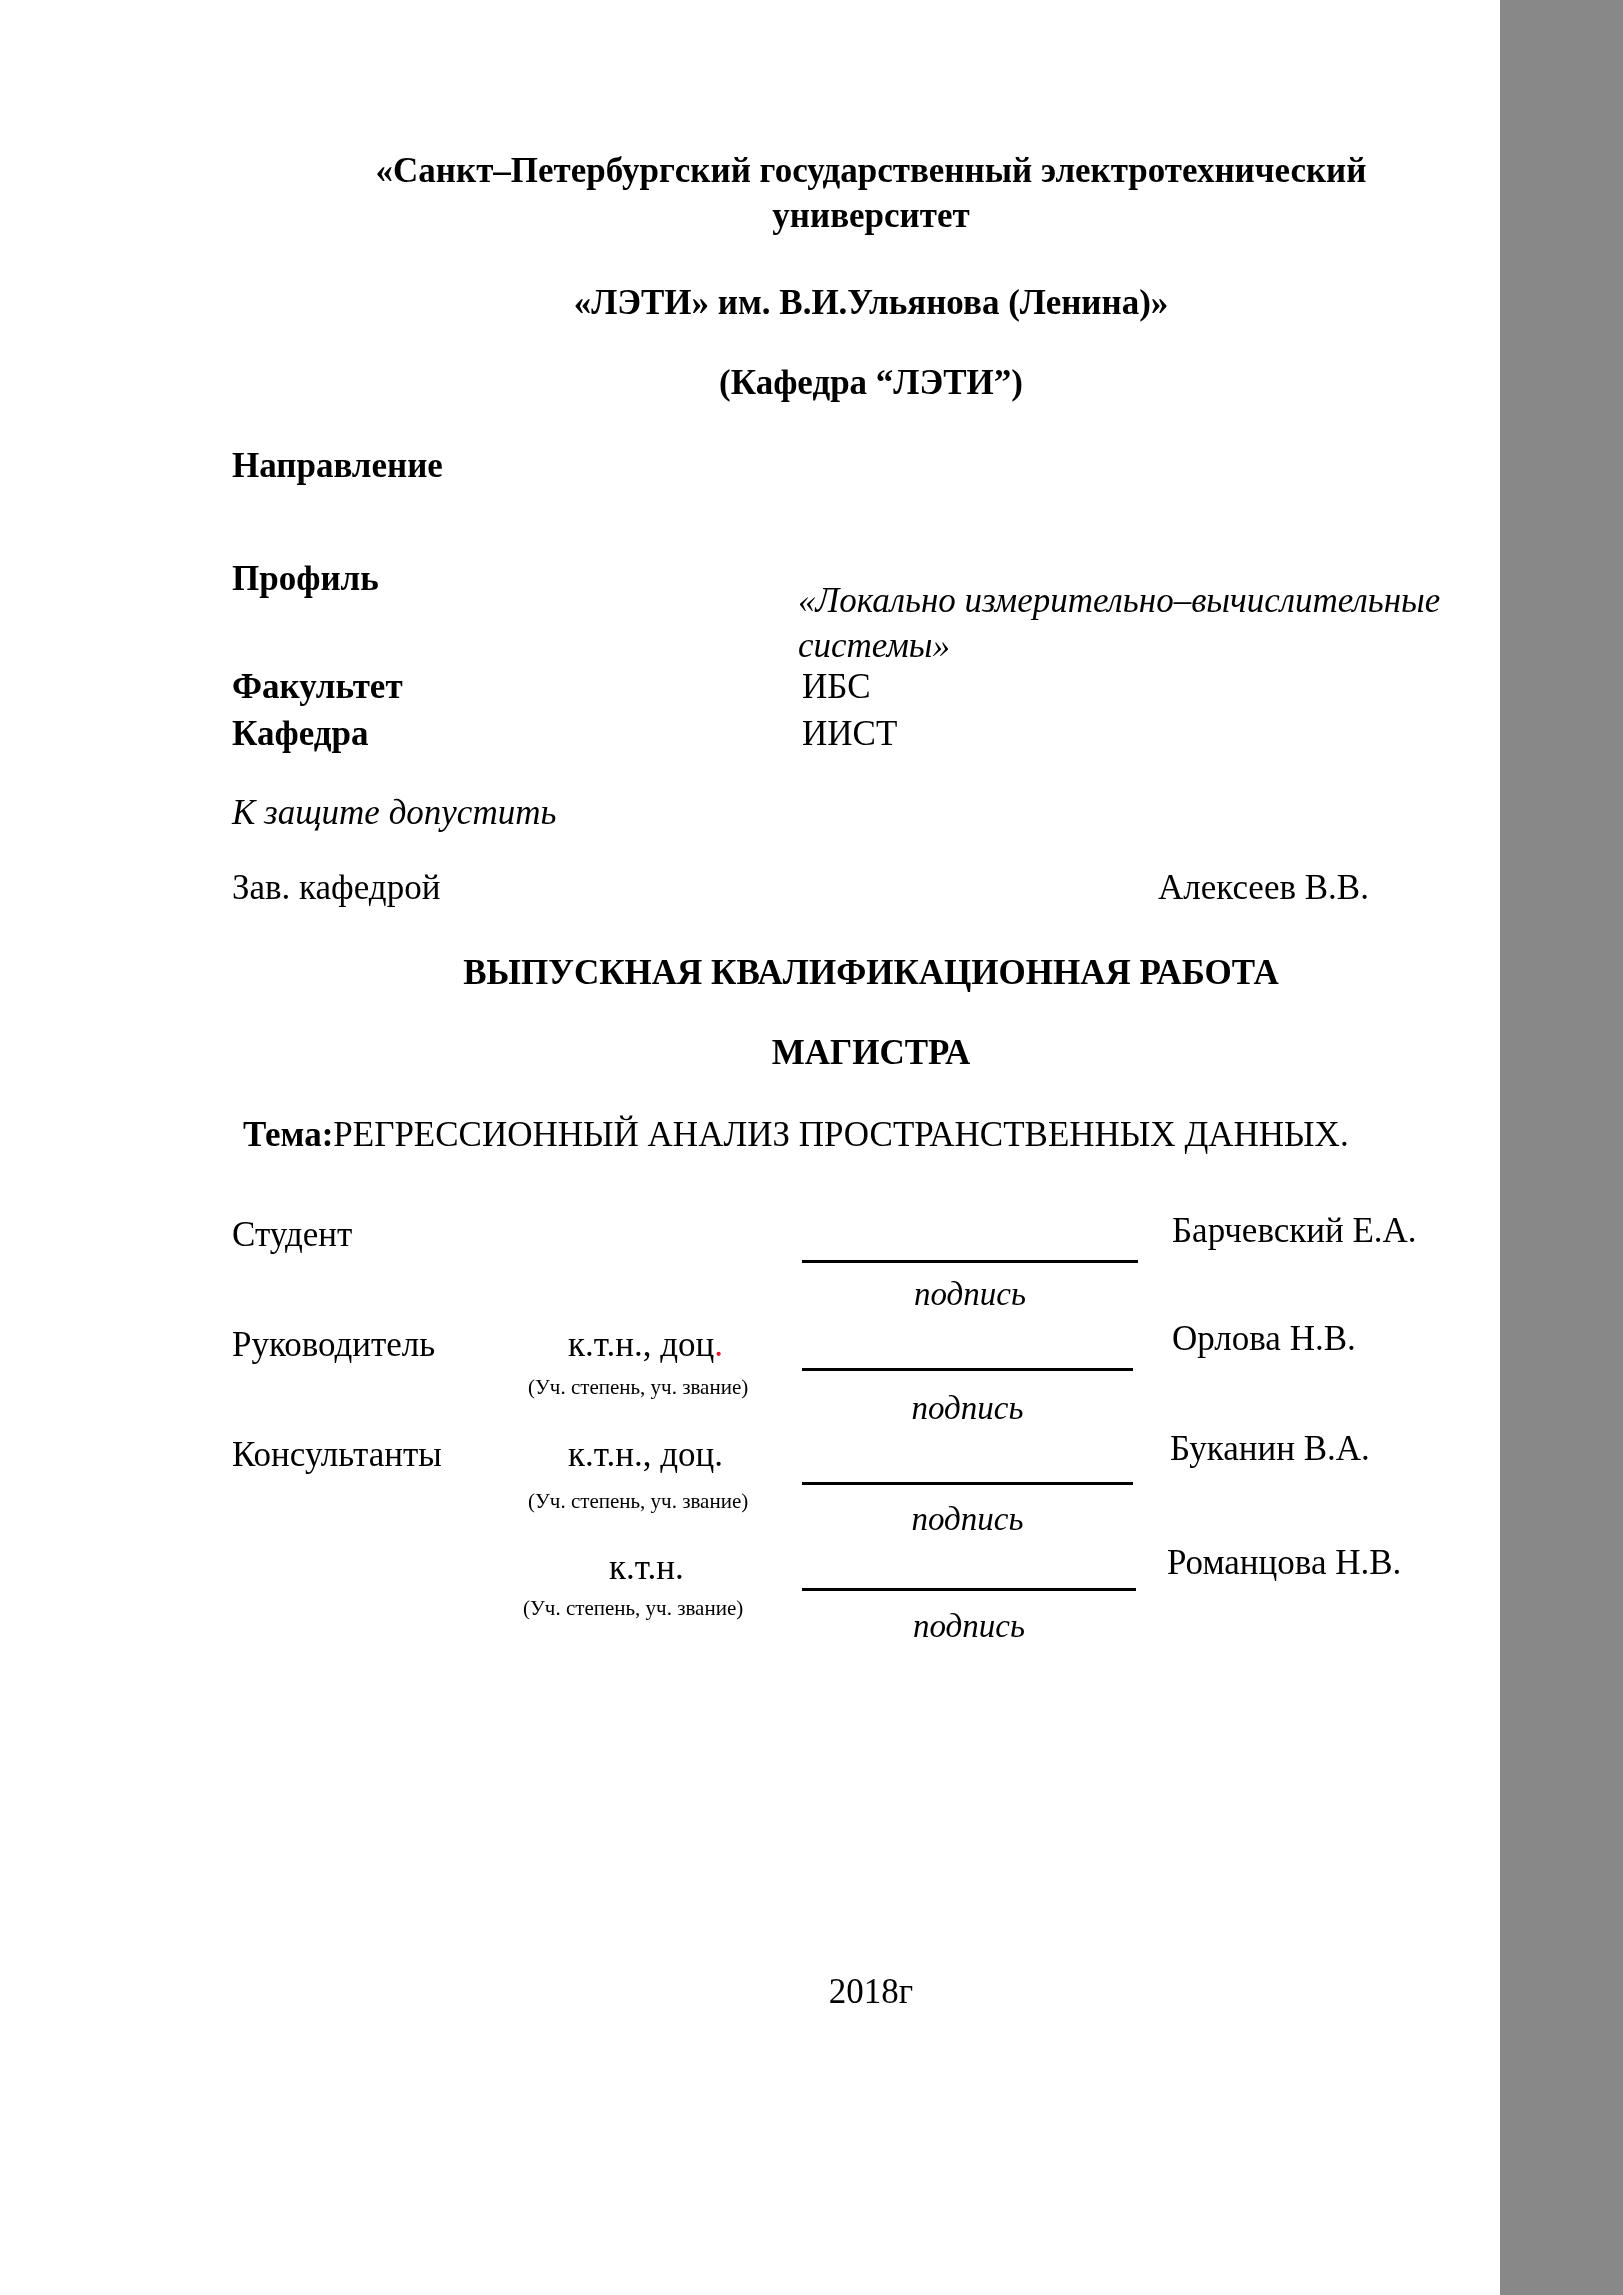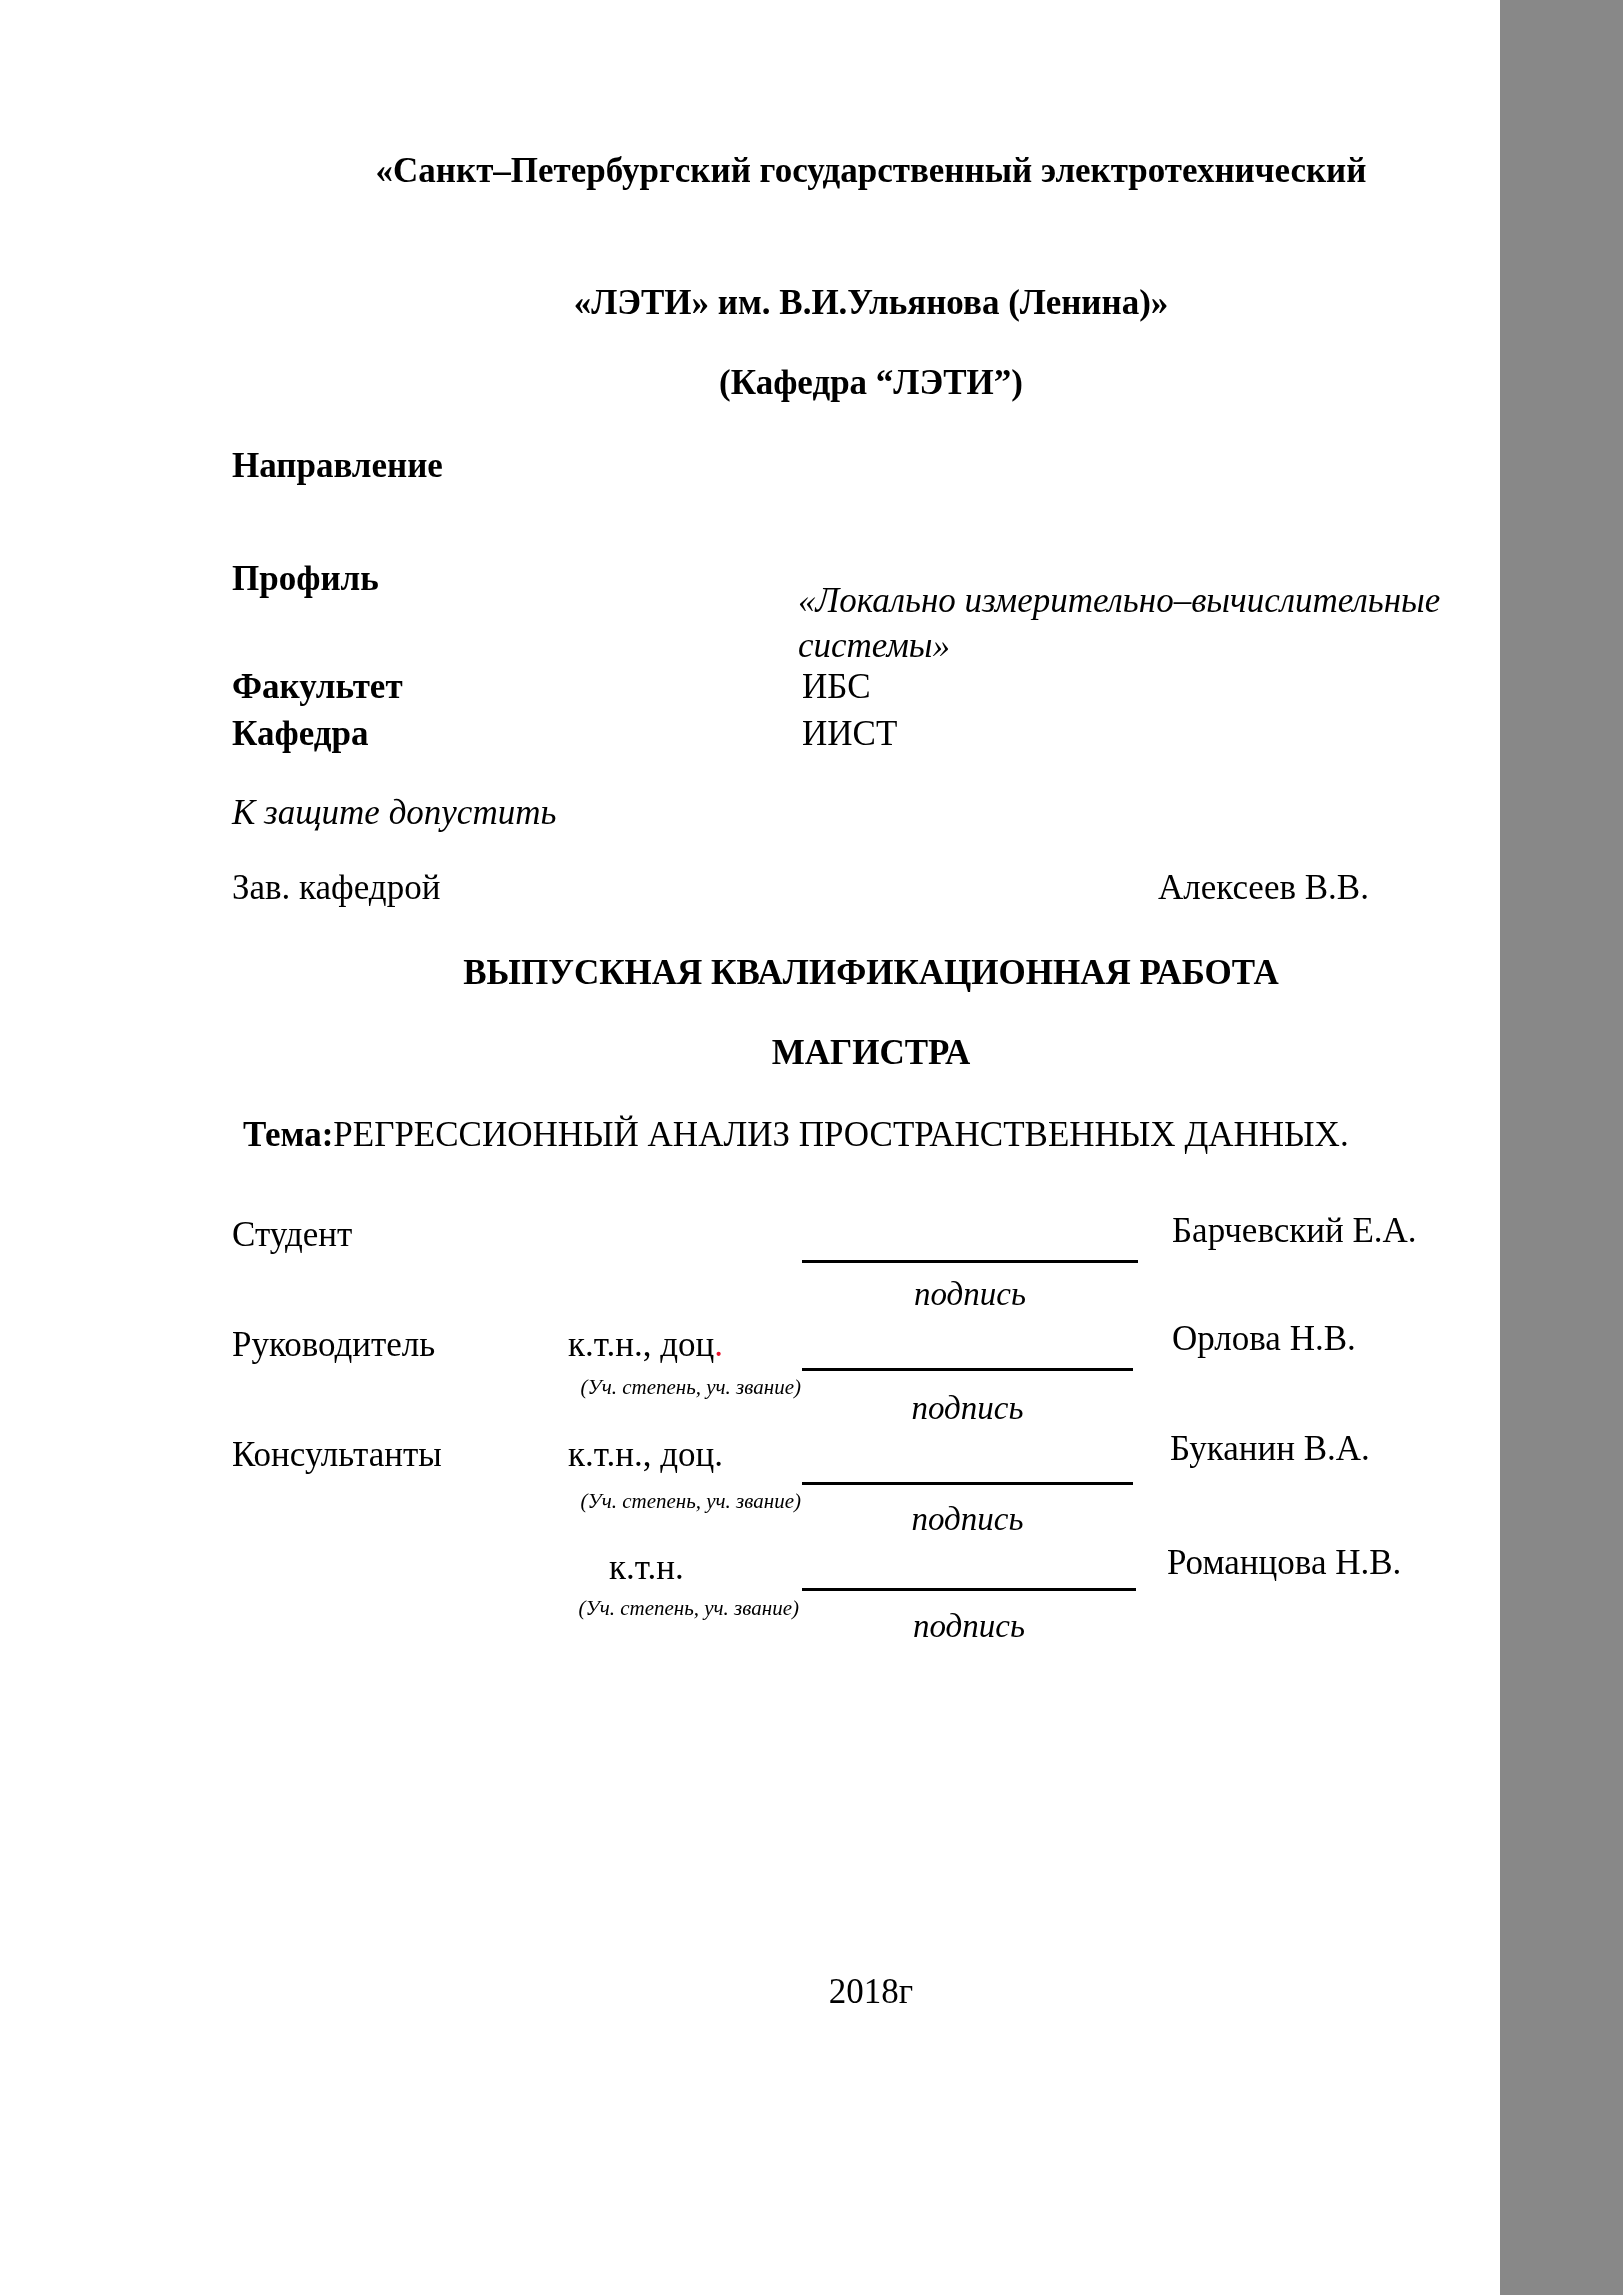--- a/index.html
+++ b/index.html
@@ -27,36 +27,36 @@
   .t  { font-size: 35px; }
   .b  { font-weight: bold; }
   .i  { font-style: italic; }
   .sign-caption {
     font-size: 33px;
     font-style: italic;
     text-align: center;
   }
   .degree-caption {
     font-size: 21px;
-    font-style: italic;
-    text-align: right;
+    text-align: left;
   }
   .sig-line {
     position: absolute;
     height: 0;
     border-top: 3.9px solid #000;
   }
   .red-dot { color: #e8112a; }
 </style>
 </head>
 <body>
 
 <div class="page">
 
   <div class="center-col t b" style="top:151px;">«Санкт–Петербургский государственный электротехнический</div>
+  <div class="center-col t b" style="top:196px;">университет</div>
   <div class="center-col t b" style="top:283px;">«ЛЭТИ» им. В.И.Ульянова (Ленина)»</div>
   <div class="center-col t b" style="top:363px;">(Кафедра “ЛЭТИ”)</div>
 
   <div class="abs t b" style="left:232px; top:446px;">Направление</div>
 
   <div class="abs t b" style="left:232px; top:559px;">Профиль</div>
   <div class="abs t wrap" style="left:798px; top:578px; width:730px; line-height:45px;font-style:italic;">«Локально измерительно–вычислительные системы»</div>
 
   <div class="abs t b" style="left:232px; top:667px;">Факультет</div>
   <div class="abs t" style="left:802px; top:667px;">ИБС</div>

